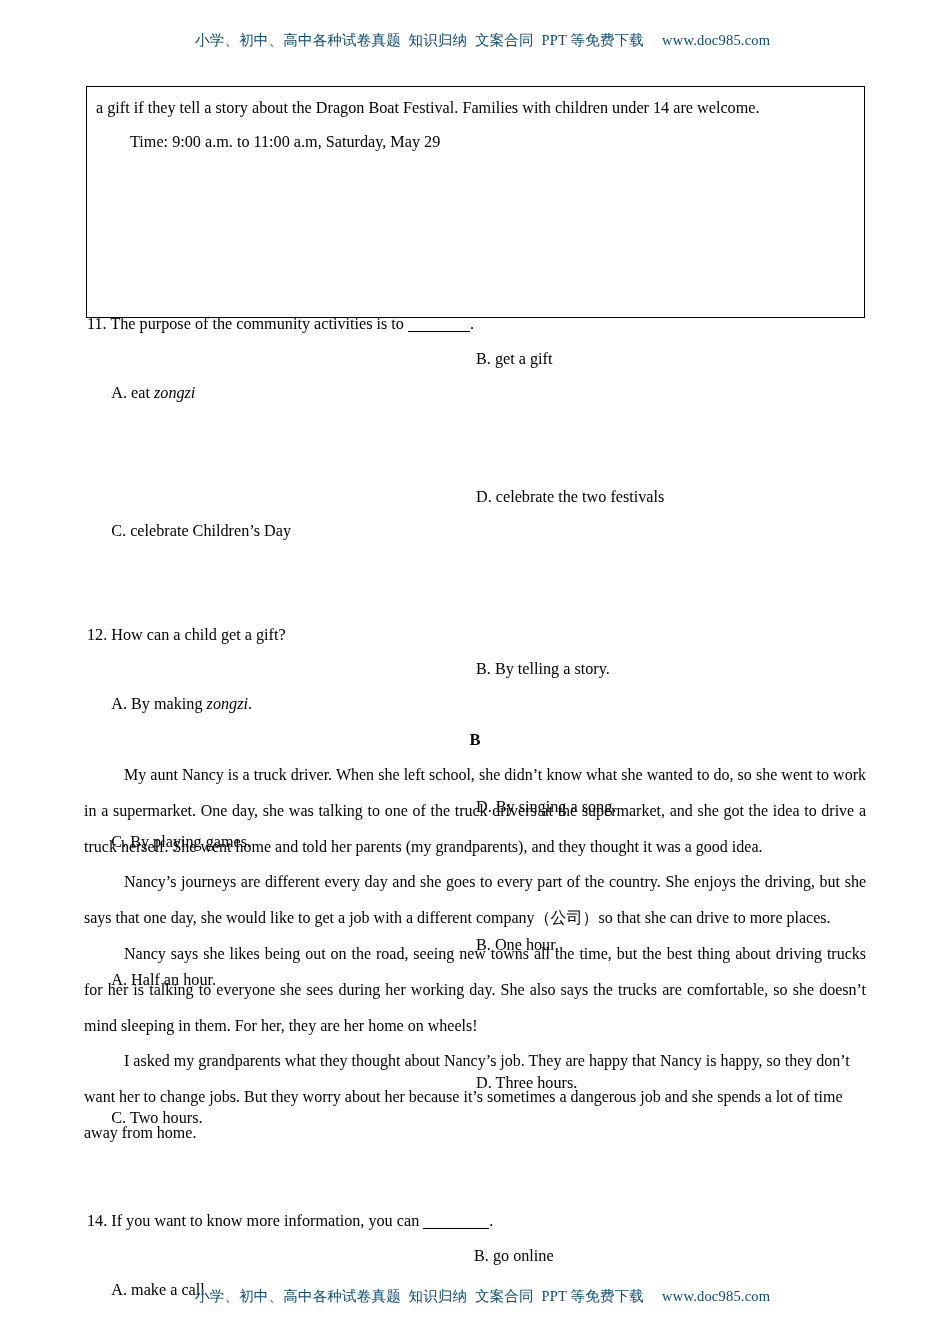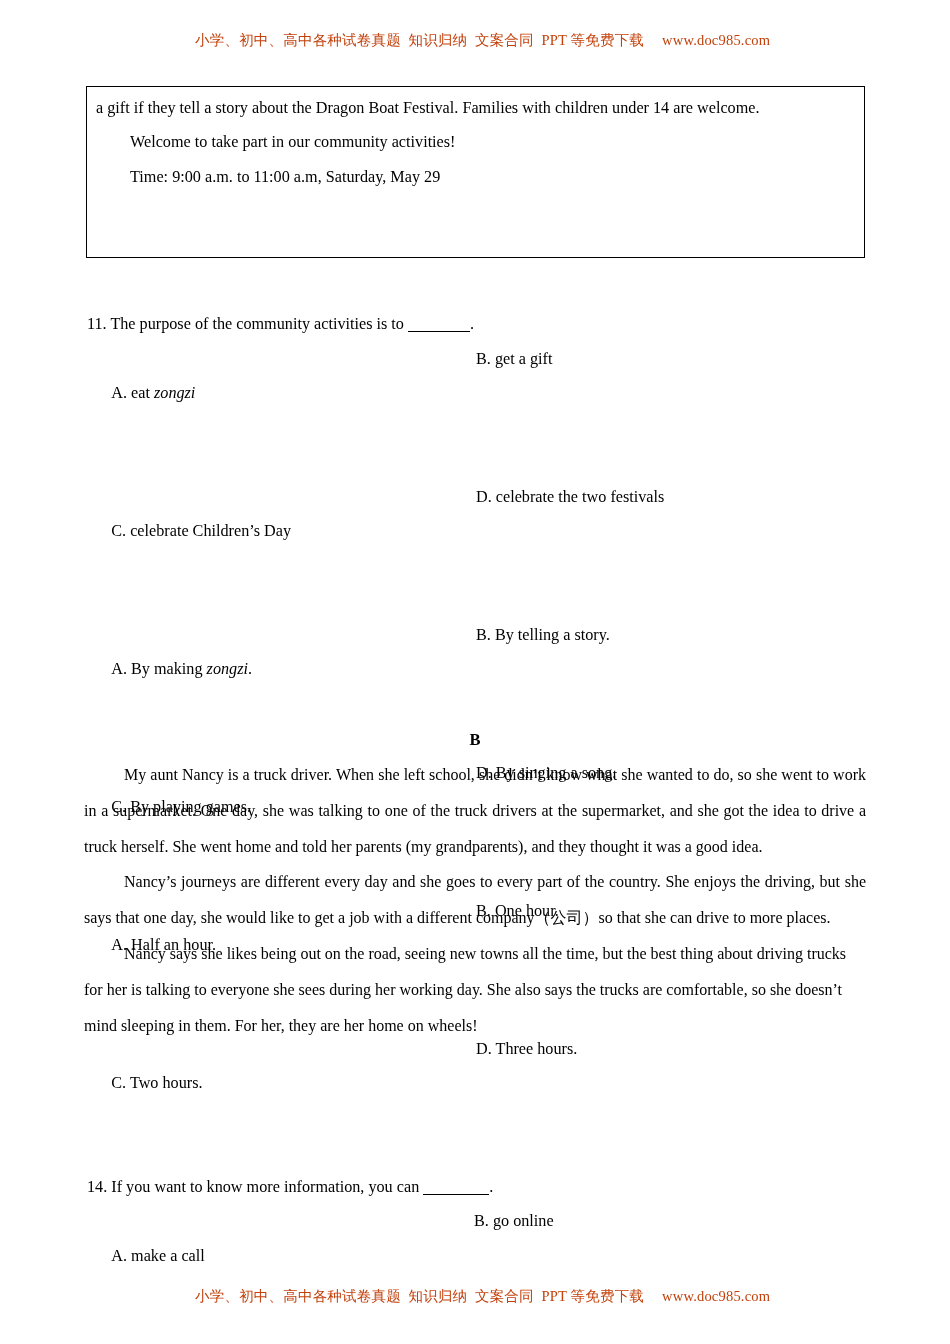--- a/index.html
+++ b/index.html
@@ -24,36 +24,36 @@
   }
 
   
   .running-head,
   .running-foot {
     position: absolute;
     left: 0;
     width: 950px;
     text-align: center;
     font-size: 14.5px;
-    color: #c2410c;
+    color: #0c4a6e;
     letter-spacing: .2px;
     white-space: pre;
   }
   .running-head { top: 14px; }
   .running-foot { top: 1270px; }
   .running-foot .url,
   .running-head .url { margin-left: 18px; }
 
   
   .notice-box {
     position: absolute;
     left: 86px;
     top: 86px;
     width: 779px;
-    height: 172px;
+    height: 232px;
     box-sizing: border-box;
     border: 1.4px solid #000;
     padding: 0;
   }
   .notice-line {
     font-size: 16.2px;
     line-height: 34.4px;
     white-space: pre;
   }
   .notice-line.first {
@@ -133,36 +133,36 @@
 <body>
 
 <div class="page">
 
   <div class="running-head">
     <span>小学、初中、高中各种试卷真题  知识归纳  文案合同  PPT 等免费下载</span><span class="url">www.doc985.com</span>
   </div>
 
   <div class="notice-box">
     <div class="notice-line first">a gift if they tell a story about the Dragon Boat Festival. Families with children under 14 are welcome.</div>
-    <div class="notice-line indent">Welcome to take part in our community activities!</div>
     <div class="notice-line indent">Time: 9:00 a.m. to 11:00 a.m, Saturday, May 29</div>
   </div>
 
   <div class="qblock">
 
     <div class="q-stem"><span>11. The purpose of the community activities is to </span><span class="blank"></span><span>.</span></div>
     <div class="opt-row">
       <span class="opt-left"><span>A. eat </span><i>zongzi</i></span>
       <span class="opt-right">B. get a gift</span>
     </div>
     <div class="opt-row">
       <span class="opt-left">C. celebrate Children’s Day</span>
       <span class="opt-right">D. celebrate the two festivals</span>
     </div>
 
+    <div class="q-stem">12. How can a child get a gift?</div>
     <div class="opt-row">
       <span class="opt-left"><span>A. By making </span><i>zongzi</i><span>.</span></span>
       <span class="opt-right">B. By telling a story.</span>
     </div>
     <div class="opt-row">
       <span class="opt-left">C. By playing games.</span>
       <span class="opt-right">D. By singing a song.</span>
     </div>
 
     <div class="opt-row">
@@ -181,19 +181,20 @@
     </div>
 
   </div>
 
   <div class="section-label">B</div>
 
   <div class="passage">
     <p>My aunt Nancy is a truck driver. When she left school, she didn’t know what she wanted to do, so she went to work in a supermarket. One day, she was talking to one of the truck drivers at the supermarket, and she got the idea to drive a truck herself. She went home and told her parents (my grandparents), and they thought it was a good idea.</p>
     <p>Nancy’s journeys are different every day  and she goes to every part of the country. She enjoys the driving, but she says that one day, she would like to get a job with a different company（公司）so that she can drive to more places.</p>
     <p>Nancy says she likes being out on the road, seeing new towns all the time, but the best thing about driving trucks for her is talking to everyone she sees during her working day. She also says the trucks are comfortable, so she doesn’t mind sleeping in them. For her, they are her home on wheels!</p>
+    <p>I asked my grandparents what they thought about Nancy’s job. They are happy that Nancy is happy, so they don’t want her to change jobs. But they worry about her because it’s sometimes a dangerous job and she spends a lot of time away from home.</p>
   </div>
 
   <div class="running-foot">
     <span>小学、初中、高中各种试卷真题  知识归纳  文案合同  PPT 等免费下载</span><span class="url">www.doc985.com</span>
   </div>
 
 </div>
 
 </body></html>

